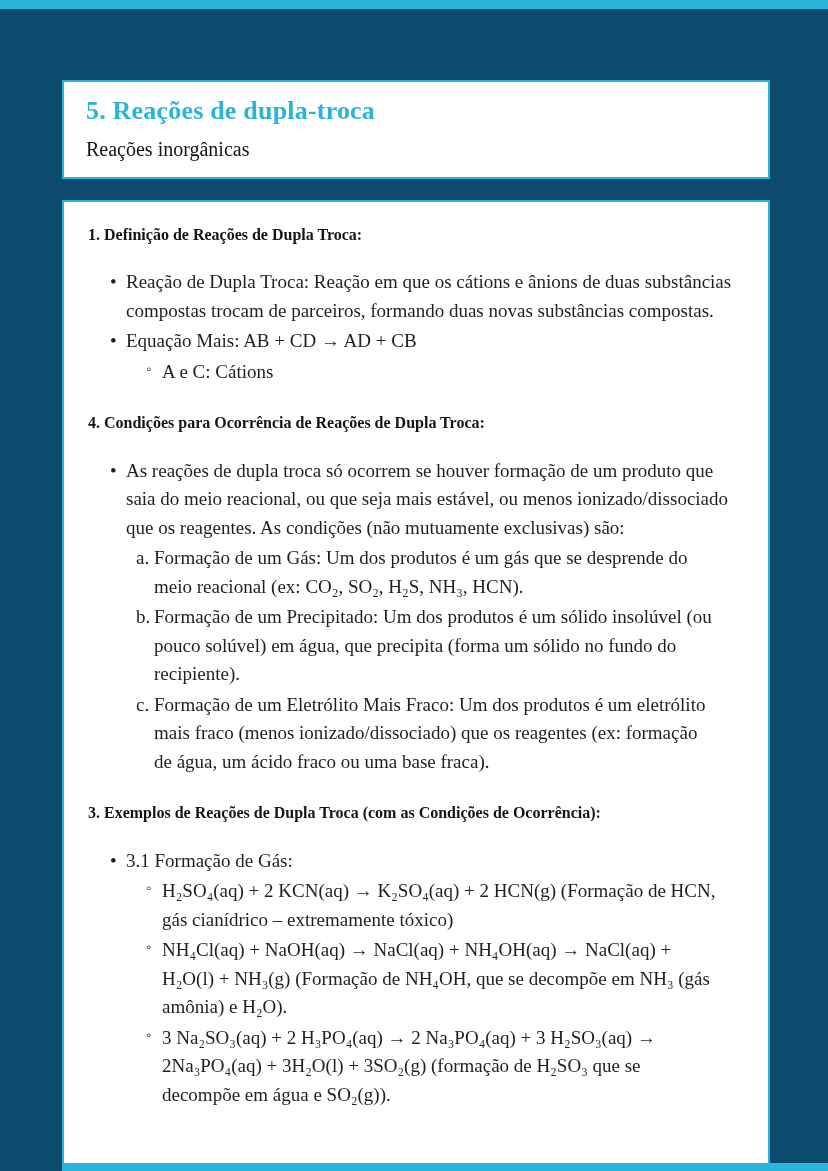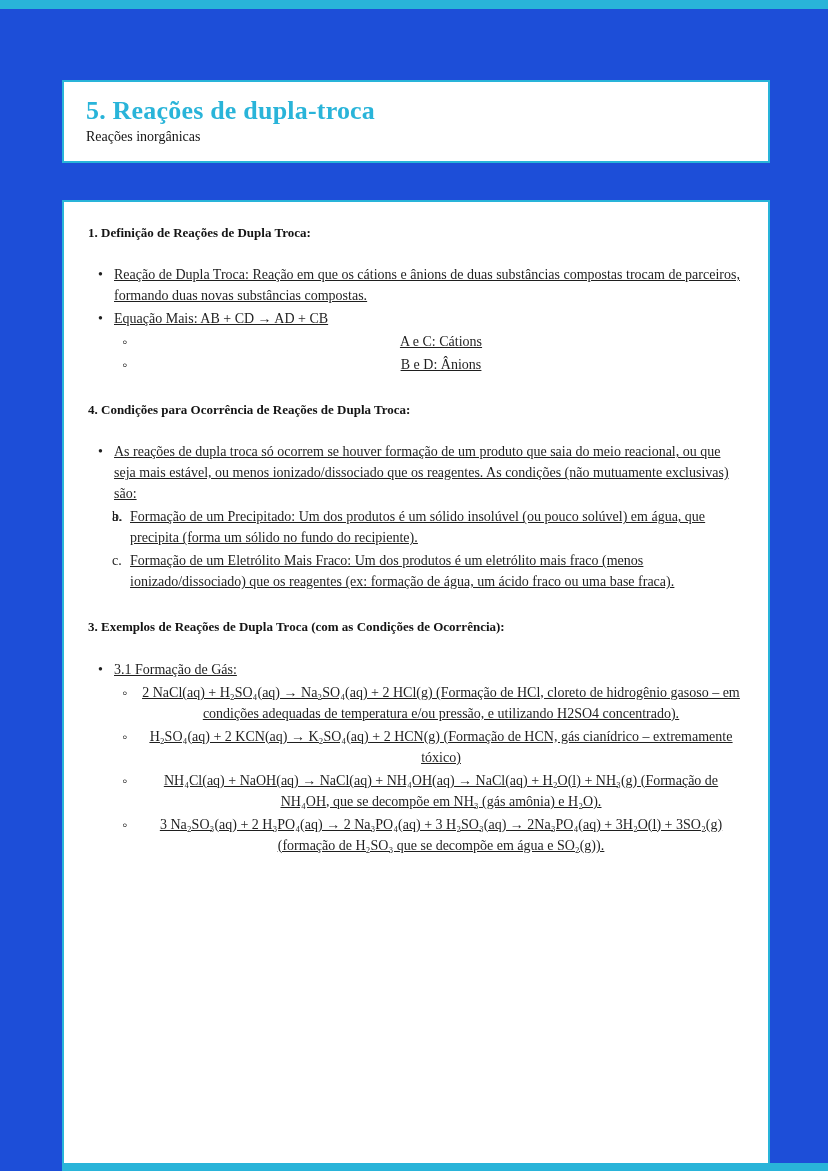--- a/index.html
+++ b/index.html
@@ -4,21 +4,21 @@
 <style>
   :root{
     --accent:#29b4d9;
     --text:#1f1f1f;
   }
   html,body{margin:0;padding:0;background:#ffffff;}
   .page{
     position:relative;
     width:828px;
     height:1171px;
-    background:#1d4ed8;
+    background:#0c4a6e;
     overflow:hidden;
     font-family:"Liberation Serif","DejaVu Serif",serif;
     color:var(--text);
   }
   .top-bar{
     position:absolute;top:0;left:0;right:0;height:9px;
     background:var(--accent);
   }
   .bottom-bar{
     position:absolute;bottom:0;left:62px;right:0;height:8px;
@@ -27,50 +27,49 @@
   .header-card{
     position:absolute;left:62px;top:80px;width:708px;
     box-sizing:border-box;border:2px solid var(--accent);
     background:#ffffff;padding:13px 22px 15px 22px;
   }
   .page-title{
     margin:0;font-size:26px;line-height:1.25;font-weight:bold;
     color:var(--accent);letter-spacing:0.2px;
   }
   .page-subtitle{
-    font-size:14px;line-height:1.3;color:#141414;
+    margin-top:8px;font-size:20px;line-height:1.3;color:#141414;
   }
   .content-card{
     position:absolute;left:62px;top:200px;width:708px;
     box-sizing:border-box;border:2px solid var(--accent);
     background:#ffffff;padding:18px 24px 60px 24px;
     height:1020px;
   }
   .section-heading{
     margin:26px 0 22px 0;
-    font-size:13px;line-height:1.4;font-weight:bold;color:#141414;
+    font-size:16px;line-height:1.4;font-weight:bold;color:#141414;
   }
   .doc-section:first-of-type .section-heading{margin-top:4px;}
   ul{list-style:none;margin:0;padding:0;}
   .li{
     position:relative;
     padding-left:26px;
-    font-size:14px;line-height:1.5;
-    margin:2px 0;
-    text-decoration:underline;
+    font-size:19px;line-height:1.5;
+    margin:2px 12px;
   }
   .li.disc::before{
     content:"\2022";
     position:absolute;left:10px;top:0;
   }
   .li.circ::before{
     content:"\25E6";
     position:absolute;left:10px;top:0;font-size:15px;
   }
-  .sublist{margin:2px 0 0 -2px;text-align:center;}
+  .sublist{margin:2px 0 0 -2px;}
   .letterlist{margin:2px 0 0 -6px;}
   .li.lettered{padding-left:22px;}
   .letter-marker{position:absolute;left:4px;top:0;}
 </style>
 </head>
 <body>
 
 <div class="page">
 
   <div class="top-bar"></div>
@@ -87,36 +86,34 @@
       <ul class="lvl1">
         <li class="li disc">
           <span class="li-text">Reação de Dupla Troca: Reação em que os cátions e ânions de duas substâncias compostas trocam de parceiros, formando duas novas substâncias compostas.</span>
         </li>
         <li class="li disc">
           <span class="li-text">Equação Mais: AB + CD → AD + CB</span>
           <ul class="sublist">
             <li class="li circ">
               <span class="li-text">A e C: Cátions</span>
             </li>
-            <li class="li circ">
-              <span class="li-text">B e D: Ânions</span>
-            </li>
           </ul>
         </li>
       </ul>
     </section>
 
     <section class="doc-section">
       <h2 class="section-heading">4. Condições para Ocorrência de Reações de Dupla Troca:</h2>
       <ul class="lvl1">
         <li class="li disc">
           <span class="li-text">As reações de dupla troca só ocorrem se houver formação de um produto que saia do meio reacional, ou que seja mais estável, ou menos ionizado/dissociado que os reagentes. As condições (não mutuamente exclusivas) são:</span>
           <ul class="letterlist">
             <li class="li lettered">
               <span class="letter-marker">a.</span>
+              <span class="li-text">Formação de um Gás: Um dos produtos é um gás que se desprende do meio reacional (ex: CO₂, SO₂, H₂S, NH₃, HCN).</span>
             </li>
             <li class="li lettered">
               <span class="letter-marker">b.</span>
               <span class="li-text">Formação de um Precipitado: Um dos produtos é um sólido insolúvel (ou pouco solúvel) em água, que precipita (forma um sólido no fundo do recipiente).</span>
             </li>
             <li class="li lettered">
               <span class="letter-marker">c.</span>
               <span class="li-text">Formação de um Eletrólito Mais Fraco: Um dos produtos é um eletrólito mais fraco (menos ionizado/dissociado) que os reagentes (ex: formação de água, um ácido fraco ou uma base fraca).</span>
             </li>
           </ul>
@@ -124,23 +121,20 @@
       </ul>
     </section>
 
     <section class="doc-section">
       <h2 class="section-heading">3. Exemplos de Reações de Dupla Troca (com as Condições de Ocorrência):</h2>
       <ul class="lvl1">
         <li class="li disc">
           <span class="li-text">3.1 Formação de Gás:</span>
           <ul class="sublist">
             <li class="li circ">
-              <span class="li-text">2 NaCl(aq) + H₂SO₄(aq) → Na₂SO₄(aq) + 2 HCl(g) (Formação de HCl, cloreto de hidrogênio gasoso – em condições adequadas de temperatura e/ou pressão, e utilizando H2SO4 concentrado).</span>
-            </li>
-            <li class="li circ">
               <span class="li-text">H₂SO₄(aq) + 2 KCN(aq) → K₂SO₄(aq) + 2 HCN(g) (Formação de HCN, gás cianídrico – extremamente tóxico)</span>
             </li>
             <li class="li circ">
               <span class="li-text">NH₄Cl(aq) + NaOH(aq) → NaCl(aq) + NH₄OH(aq) → NaCl(aq) + H₂O(l) + NH₃(g) (Formação de NH₄OH, que se decompõe em NH₃ (gás amônia) e H₂O).</span>
             </li>
             <li class="li circ">
               <span class="li-text">3 Na₂SO₃(aq) + 2 H₃PO₄(aq) → 2 Na₃PO₄(aq) + 3 H₂SO₃(aq) → 2Na₃PO₄(aq) + 3H₂O(l) + 3SO₂(g) (formação de H₂SO₃ que se decompõe em água e SO₂(g)).</span>
             </li>
           </ul>
         </li>

